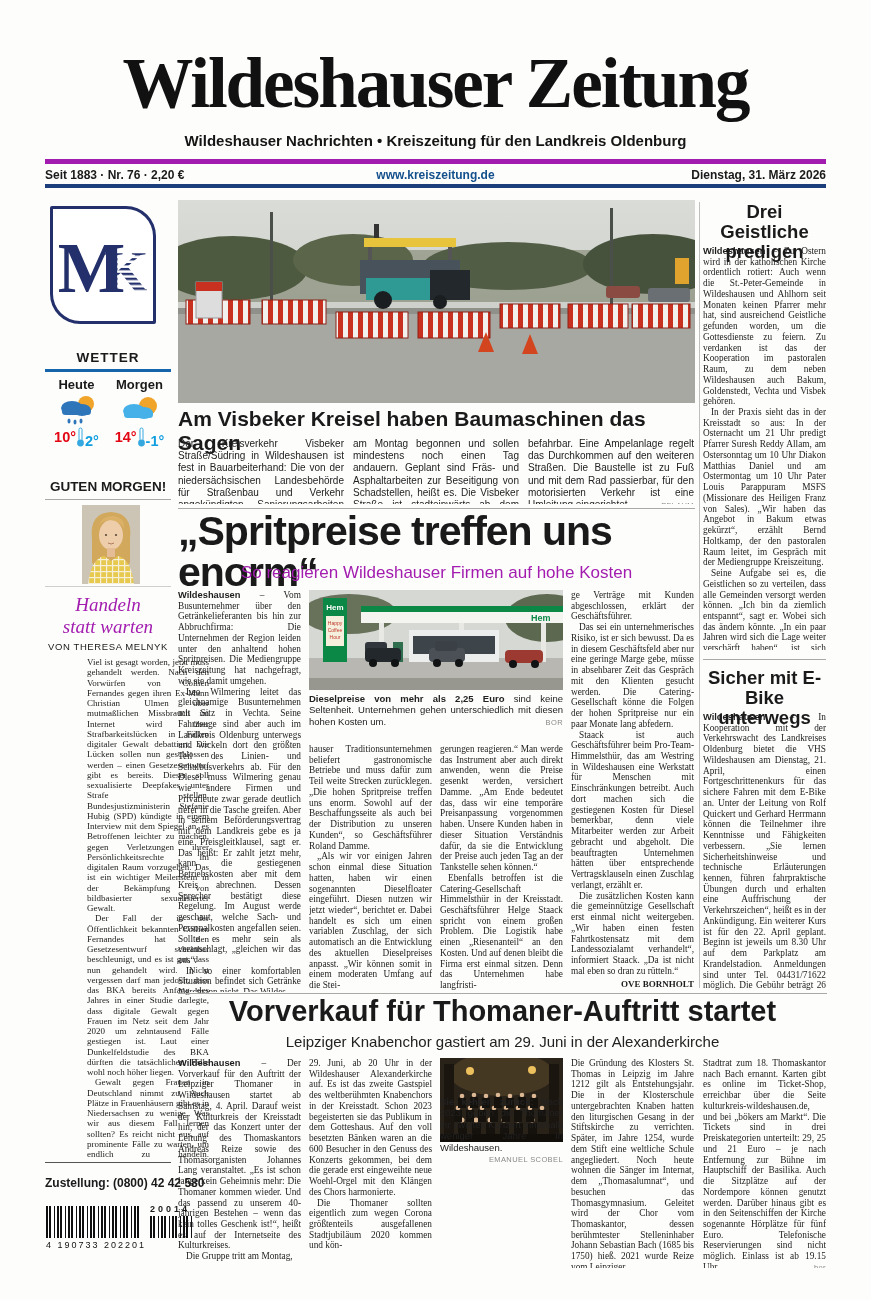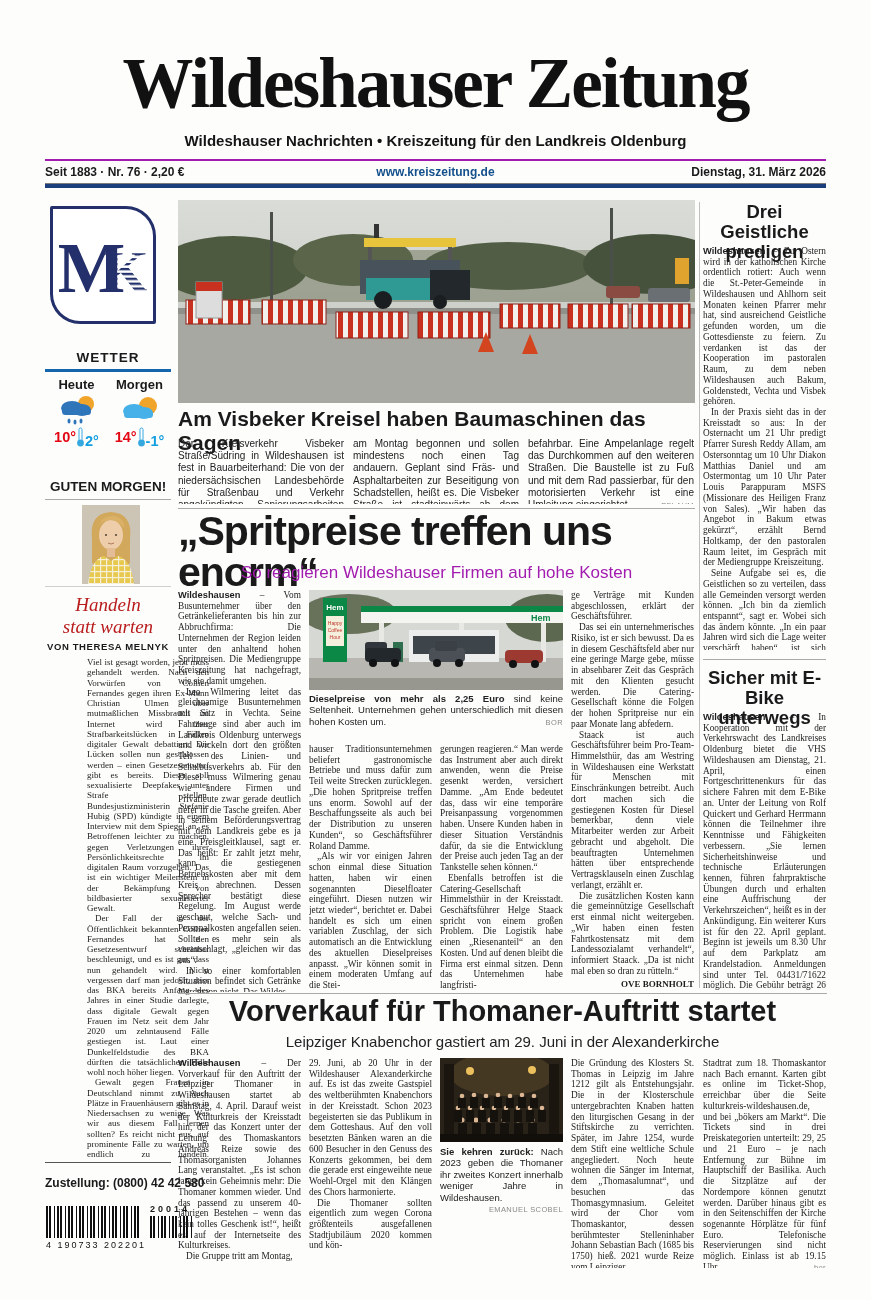--- a/index.html
+++ b/index.html
@@ -3,21 +3,21 @@
 <meta charset="utf-8">
 <style>
   html,body{margin:0;padding:0;background:#e9e9e7;}
   .page{position:relative;width:871px;height:1300px;background:#fdfdfc;margin:0 auto;
         font-family:"Liberation Sans",sans-serif;color:#1a1a1a;overflow:hidden;}
   .abs{position:absolute;}
   .masthead-title{top:44px;left:0;width:871px;text-align:center;
         font-family:"Liberation Serif",serif;font-weight:bold;font-size:71px;line-height:1.1;
         letter-spacing:-2px;color:#111;}
   .masthead-sub{top:132px;left:0;width:871px;text-align:center;font-weight:bold;font-size:15px;color:#151515;}
-  .infobar{top:159px;left:45px;width:781px;height:22px;border-top:2px solid #a21caf;border-bottom:1px solid #7c7c7c;
+  .infobar{top:159px;left:45px;width:781px;height:22px;border-top:5px solid #a21caf;border-bottom:1px solid #7c7c7c;
         display:flex;align-items:center;font-size:12px;font-weight:bold;}
   .infobar .l{flex:1;text-align:left;}
   .infobar .c{flex:1;text-align:center;color:#14508c;}
   .infobar .r{flex:1;text-align:right;}
   .navyline{top:184px;left:45px;width:781px;height:4px;background:#1c3f7c;}
   .rule{background:#a9a9a6;height:1px;}
   .vrule{background:#bfbfbc;width:1px;}
 
   
   .logo-box{top:206px;left:50px;width:100px;height:112px;border:3px solid #23306b;
@@ -29,22 +29,22 @@
   .w-label{font-weight:bold;font-size:13px;margin-bottom:1px;}
   .w-temps{font-weight:bold;font-size:14.5px;white-space:nowrap;}
   .hi{color:#e30613;text-align:right;}
   .lo{color:#129fe0;position:relative;top:4px;}
   .thermo{vertical-align:-5px;}
   .greeting{top:479px;left:45px;width:126px;text-align:center;font-weight:bold;font-size:13.5px;}
   .greet-line{top:499px;left:45px;width:126px;}
   .portrait{top:505px;left:82px;width:58px;height:79px;}
   .photo-line{top:586px;left:45px;width:126px;background:#cfcfcc;height:1px;}
   .op-title{top:594px;left:45px;width:126px;text-align:center;font-family:"Liberation Serif",serif;
-        font-style:italic;font-size:19px;line-height:1.18;color:#b91c1c;}
-  .op-byline{top:641px;left:45px;width:126px;text-align:center;font-weight:bold;font-size:9.5px;letter-spacing:.6px;}
+        font-style:italic;font-size:19px;line-height:1.18;color:#a21caf;}
+  .op-byline{top:641px;left:45px;width:126px;text-align:center;font-weight:normal;font-size:9.5px;letter-spacing:.6px;}
   .bodytxt{font-family:"Liberation Serif",serif;font-size:9.3px;line-height:1.155;text-align:justify;
         color:#1d1d1d;overflow:hidden;hyphens:auto;}
   .bodytxt p{margin:0;}
   .bodytxt p.ind{text-indent:8px;}
   .op-body{top:657px;left:47px;width:122px;height:500px;font-size:9px;line-height:1.14;margin-left:40px;}
   .sb-div{top:1162px;left:45px;width:126px;background:#555;}
   .delivery{top:1176px;left:45px;width:160px;font-weight:bold;font-size:12px;}
   .bars{background:repeating-linear-gradient(90deg,#101010 0 2px,#fff 2px 3px,#101010 3px 5px,#fff 5px 8px,#101010 8px 9px,#fff 9px 11px);}
   .bc-digits{font-size:9px;letter-spacing:2px;color:#111;}
   .bc-code{font-size:9px;letter-spacing:3px;font-weight:bold;}
@@ -384,21 +384,21 @@
       <rect x="18" y="65" width="9" height="14"></rect>
         <rect x="32" y="65" width="9" height="14"></rect>
         <rect x="46" y="65" width="9" height="14"></rect>
         <rect x="60" y="65" width="9" height="14"></rect>
         <rect x="74" y="65" width="9" height="14"></rect>
         <rect x="88" y="65" width="9" height="14"></rect>
     </g>
     <rect y="76" width="123" height="8" fill="#120e0a"></rect>
   </svg>
 
-  <div class="abs caption" style="top:1146px;left:440px;width:123px;">
+  <div class="abs caption" style="top:1096px;left:440px;width:123px;">
     <b>Sie kehren zurück:</b>
     <span>Nach 2023 geben die Thomaner ihr zweites Konzert innerhalb weniger Jahre in Wildeshausen.</span>
     <span class="credit fr">EMANUEL SCOBEL</span>
   </div>
 
   <div class="abs bodytxt a-col" style="top:1058px;left:571px;height:210px;">
     <p>Die Gründung des Klosters St. Thomas in Leipzig im Jahre 1212 gilt als Entstehungsjahr. Die in der Klosterschule untergebrachten Knaben hatten den liturgischen Gesang in der Stiftskirche zu verrichten. Später, im Jahre 1254, wurde dem Stift eine weltliche Schule angegliedert. Noch heute wohnen die Sänger im Internat, dem „Thomasalumnat“, und besuchen das Thomasgymnasium. Geleitet wird der Chor vom Thomaskantor, dessen berühmtester Stelleninhaber Johann Sebastian Bach (1685 bis 1750) hieß. 2021 wurde Reize vom Leipziger</p>
   </div>
   <div class="abs bodytxt a-col" style="top:1058px;left:703px;height:210px;">
     <p><span>Stadtrat zum 18. Thomaskantor nach Bach ernannt. Karten gibt es online im Ticket-Shop, erreichbar über die Seite kulturkreis-wildeshausen.de, und bei „bökers am Markt“. Die Tickets sind in drei Preiskategorien unterteilt: 29, 25 und 21 Euro – je nach Entfernung zur Bühne im Hauptschiff der Basilika. Auch die Sitzplätze auf der Nordempore können genutzt werden. Darüber hinaus gibt es in den Seitenschiffen der Kirche sogenannte Hörplätze für fünf Euro. Telefonische Reservierungen sind nicht möglich. Einlass ist ab 19.15 Uhr.</span> <span class="credit fr">bor</span></p>

